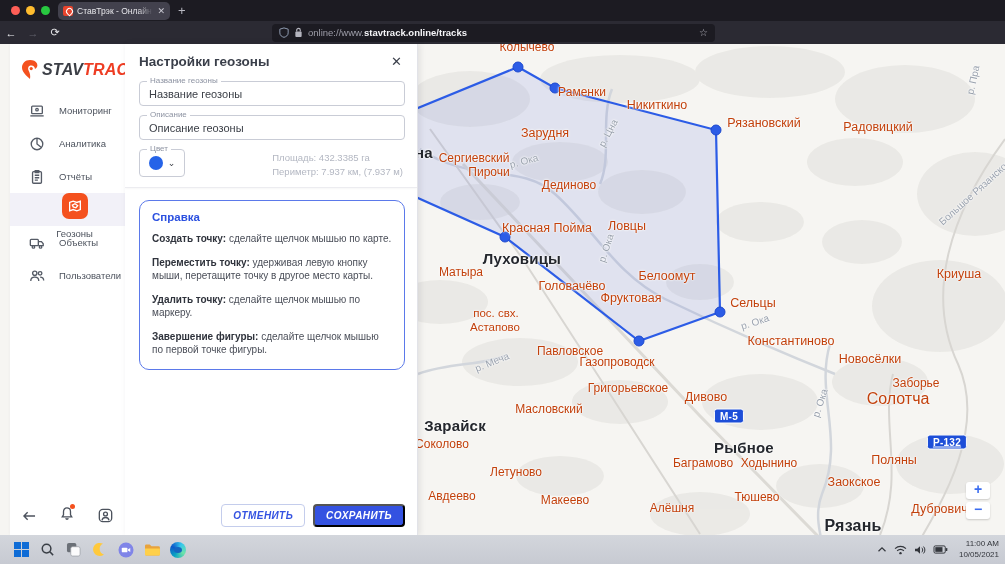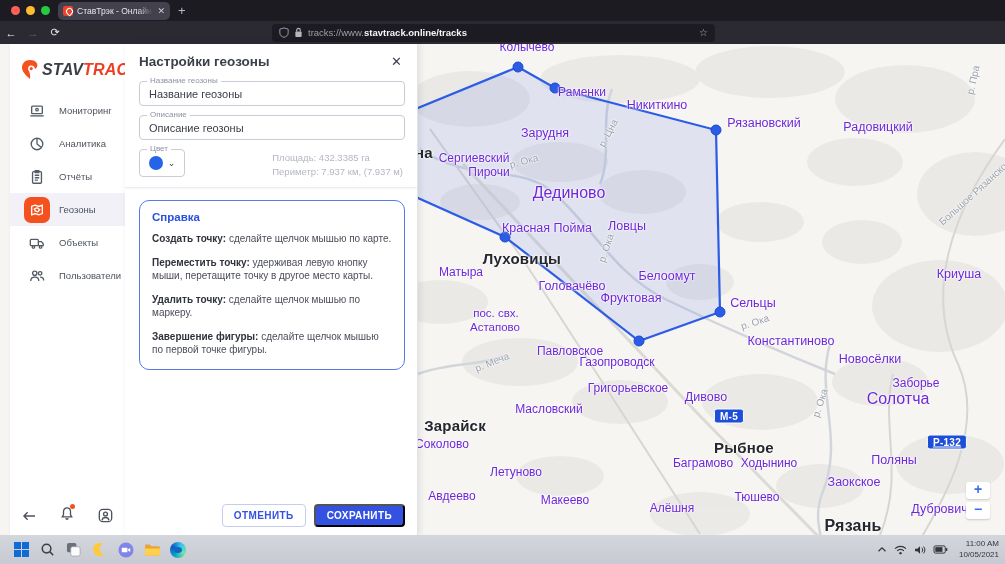--- a/index.html
+++ b/index.html
@@ -23,40 +23,40 @@
   .urlbar{position:absolute;left:272px;top:2.5px;width:443px;height:18px;background:#1c1b22;border-radius:4px;display:flex;align-items:center;padding:0 7px;gap:5px;}
   .urlbar svg{flex:0 0 auto;}
   .urltxt{font-size:9.5px;white-space:nowrap;overflow:hidden;flex:1;}
   .urltxt .dim{color:#9d9da8;} .urltxt .lit{color:#f5f5f8;font-weight:bold;}
   .star{color:#b5b5bf;font-size:10px;flex:0 0 auto;}
   .chrome-right{position:absolute;right:6px;top:21px;height:23px;display:flex;align-items:center;gap:8px;}
   .chrome-right svg{display:block;}
 
   
   .map{position:absolute;left:0;top:44px;width:1005px;height:491px;background:#f6f5f2;overflow:hidden;}
-  .mlabel{position:absolute;white-space:nowrap;color:#6d28d9;text-shadow:0 0 2px #fff,0 0 3px #fff,0 0 1px #fff;}
+  .mlabel{position:absolute;white-space:nowrap;color:#c2410c;text-shadow:0 0 2px #fff,0 0 3px #fff,0 0 1px #fff;}
   .mlabel.river{color:#99a1ad;}
   .mlabel.big{font-weight:bold;color:#24272d;letter-spacing:.2px;}
   .rbadge{position:absolute;transform:translate(-50%,-50%);background:#1d4ed8;color:#fff;font-size:10px;font-weight:bold;
     padding:1px 5px;border-radius:3px;border:1px solid #fdfdfd;letter-spacing:.3px;margin-left:48px;}
   .zoomctl{position:absolute;left:966px;top:438px;width:24px;display:flex;flex-direction:column;gap:3px;}
   .zbtn{height:17px;background:#ffffff;border-radius:3px;box-shadow:0 1px 2px rgba(0,0,0,.18);color:#3a6cf0;
     font-size:14px;font-weight:bold;line-height:15px;text-align:center;}
 
   
   .sidebar{position:absolute;left:10px;top:44px;width:115px;height:491px;background:#ffffff;box-shadow:1px 0 4px rgba(40,40,60,.08);}
   .logo{position:absolute;left:10px;top:14px;display:flex;align-items:center;}
   .logo .word{font-size:16px;font-weight:bold;font-style:italic;letter-spacing:.2px;}
   .logo .w1{color:#3c3f46;} .logo .w2{color:#ee3d23;}
   .nav{position:absolute;left:0;top:50px;width:115px;}
   .nav-item{position:relative;height:33px;display:flex;align-items:center;gap:9px;padding-left:14px;}
   .nav-ico{width:26px;height:26px;display:flex;align-items:center;justify-content:center;flex:0 0 auto;}
   .nav-ico svg{stroke:#555b66;fill:none;stroke-width:1.5;}
   .nav-label{font-size:9.5px;color:#4c525d;}
-  .nav-item.active{background:#f2f1f8;}
+  .nav-item.active{background:#f2f1f8;flex-direction:column;}
   .nav-item.active .nav-ico{background:#f4511e;border-radius:7px;}
   .nav-item.active .nav-ico svg{stroke:#ffffff;}
   .side-bottom{position:absolute;left:0;bottom:10px;width:115px;display:flex;justify-content:space-around;align-items:center;}
   .side-bottom svg{stroke:#4c525d;fill:none;stroke-width:1.5;}
   .bell{position:relative;}
   .bell .dot{position:absolute;right:-1px;top:-2px;width:5px;height:5px;border-radius:50%;background:#f4511e;}
 
   
   .panel{position:absolute;left:125px;top:44px;width:293px;height:491px;background:#ffffff;border-right:1px solid #e2e3e8;
     box-shadow:2px 0 6px rgba(40,40,60,.10);padding:10px 12px 0 14px;}
@@ -73,21 +73,21 @@
   .color-box .flabel{top:-5px;}
   .swatch{width:14px;height:14px;border-radius:50%;}
   .chev{color:#3c4048;font-size:9px;}
   .metrics{position:absolute;right:2px;top:2px;text-align:left;font-size:9.5px;color:#b3b7c2;line-height:1.45;}
   .panel-divider{height:1px;background:#ececf0;box-shadow:0 1px 2px rgba(0,0,0,.05);margin:8px -12px 12px -14px;}
   .helpbox{border:1.5px solid #5b79ea;border-radius:10px;padding:10px 12px 2px;}
   .help-title{color:#2b50e0;font-weight:bold;font-size:11.5px;margin-bottom:9px;}
   .helpbox p{margin:0 0 10px;font-size:10px;line-height:1.35;color:#4a4e58;}
   .helpbox b{color:#2f333c;}
   .panel-actions{position:absolute;right:12px;bottom:8px;display:flex;gap:8px;}
-  .btn{height:23px;border-radius:4px;font-size:10px;font-weight:bold;letter-spacing:.4px;display:flex;align-items:center;padding:0 11px;}
+  .btn{height:23px;border-radius:4px;font-size:10px;font-weight:bold;letter-spacing:.4px;display:flex;align-items:center;padding:0 11px;font-style:italic;}
   .btn.ghost{border:1px solid #c4cdec;color:#3452e1;background:#fff;}
   .btn.primary{background:#3452e1;color:#fff;}
 
   
   .taskbar{position:absolute;left:0;top:535px;width:1005px;height:29px;background:linear-gradient(#d3d6dc,#c7cad2);display:flex;align-items:center;}
   .tb-icons{display:flex;align-items:center;gap:9px;padding-left:13px;}
   .tb-ic{width:17px;height:17px;display:flex;align-items:center;justify-content:center;}
   .winlogo{display:grid;grid-template-columns:7px 7px;grid-template-rows:7px 7px;gap:1px;}
   .winlogo span{background:#0f6cd6;}
   .edge{width:16px;height:16px;border-radius:50%;background:conic-gradient(from 210deg,#0aa3c2,#0c59c9,#35c7ec,#6fe3a9,#0aa3c2);position:relative;}
@@ -118,21 +118,21 @@
     <span class="navico dim">→</span>
     <span class="navico">⟳</span>
     <div class="urlbar">
       <svg width="10" height="11" viewBox="0 0 12 13">
         <path d="M6 1 L11 2.5 V7 C11 10 8.5 11.6 6 12.3 C3.5 11.6 1 10 1 7 V2.5 Z" fill="none" stroke="#8f9bb0" stroke-width="1.2"></path>
       </svg>
       <svg width="9" height="11" viewBox="0 0 10 12">
         <rect x="1.5" y="5" width="7" height="6" rx="1" fill="#b5b5bf"></rect>
         <path d="M3 5 V3.4 a2 2 0 0 1 4 0 V5" fill="none" stroke="#b5b5bf" stroke-width="1.3"></path>
       </svg>
-      <span class="urltxt"><span class="dim">tracks://www.</span><span class="lit">stavtrack.online</span><span class="lit">/tracks</span></span>
+      <span class="urltxt"><span class="dim">online://www.</span><span class="lit">stavtrack.online</span><span class="lit">/tracks</span></span>
       <span class="star">☆</span>
     </div>
     <div class="chrome-right">
       <svg width="12" height="12" viewBox="0 0 14 14">
         <path d="M7 1 V8 M4 5.5 L7 8.5 L10 5.5 M2 11 H12" stroke="#d2d2da" stroke-width="1.4" fill="none"></path>
       </svg>
       <svg width="12" height="12" viewBox="0 0 14 14">
         <path d="M5 2 h4 v3 h3 v4 h-3 v3 H5 v-3 H2 V5 h3 Z" fill="none" stroke="#d2d2da" stroke-width="1.3"></path>
         <circle cx="7" cy="2" r="1.3" fill="#d2d2da"></circle>
           <circle cx="12" cy="7" r="1.3" fill="#d2d2da"></circle>
@@ -205,21 +205,21 @@
       </g>
     </svg>
     <div id="map-labels">
         <div class="mlabel" style="left: 527px; top: 3px; font-size: 12px; transform: translate(-50%, -50%);">Колычево</div>
         <div class="mlabel" style="left: 582px; top: 48px; font-size: 12px; transform: translate(-50%, -50%);">Раменки</div>
         <div class="mlabel" style="left: 657px; top: 61px; font-size: 12.5px; transform: translate(-50%, -50%);">Никиткино</div>
         <div class="mlabel" style="left: 545px; top: 89px; font-size: 12.5px; transform: translate(-50%, -50%);">Зарудня</div>
         <div class="mlabel big" style="left: 424px; top: 108px; font-size: 15px; transform: translate(-50%, -50%);">на</div>
         <div class="mlabel" style="left: 474px; top: 114px; font-size: 12px; transform: translate(-50%, -50%);">Сергиевский</div>
         <div class="mlabel" style="left: 489px; top: 128px; font-size: 12px; transform: translate(-50%, -50%);">Пирочи</div>
-        <div class="mlabel" style="left: 569px; top: 141px; font-size: 16px; transform: translate(-50%, -50%); margin-top: 8px;">Дединово</div>
+        <div class="mlabel" style="left: 569px; top: 141px; font-size: 12px; transform: translate(-50%, -50%);">Дединово</div>
         <div class="mlabel river" style="left: 524px; top: 117px; font-size: 10px; transform: translate(-50%, -50%) rotate(-15deg);">р. Ока</div>
         <div class="mlabel river" style="left: 608px; top: 89px; font-size: 10px; transform: translate(-50%, -50%) rotate(-62deg);">р. Цна</div>
         <div class="mlabel" style="left: 547px; top: 184px; font-size: 12.5px; transform: translate(-50%, -50%);">Красная Пойма</div>
         <div class="mlabel" style="left: 627px; top: 182px; font-size: 12.5px; transform: translate(-50%, -50%);">Ловцы</div>
         <div class="mlabel big" style="left: 522px; top: 214px; font-size: 15px; transform: translate(-50%, -50%);">Луховицы</div>
         <div class="mlabel" style="left: 461px; top: 228px; font-size: 12px; transform: translate(-50%, -50%);">Матыра</div>
         <div class="mlabel" style="left: 572px; top: 242px; font-size: 12.5px; transform: translate(-50%, -50%);">Головачёво</div>
         <div class="mlabel" style="left: 667px; top: 232px; font-size: 12.5px; transform: translate(-50%, -50%);">Белоомут</div>
         <div class="mlabel" style="left: 631px; top: 254px; font-size: 12.5px; transform: translate(-50%, -50%);">Фруктовая</div>
         <div class="mlabel river" style="left: 606px; top: 204px; font-size: 10px; transform: translate(-50%, -50%) rotate(-72deg);">р. Ока</div>

